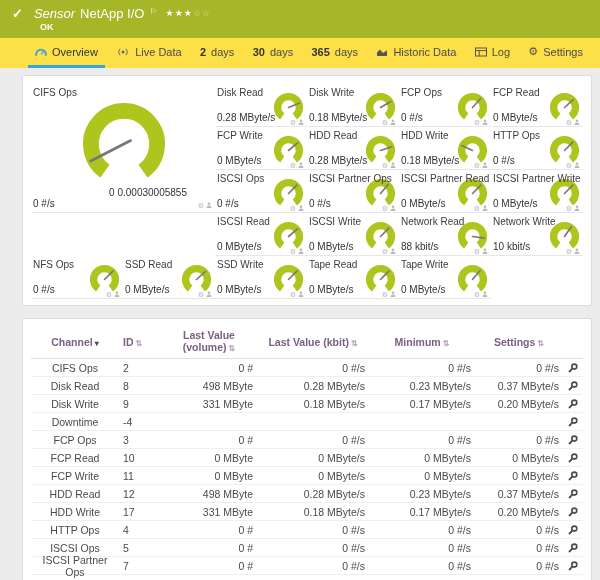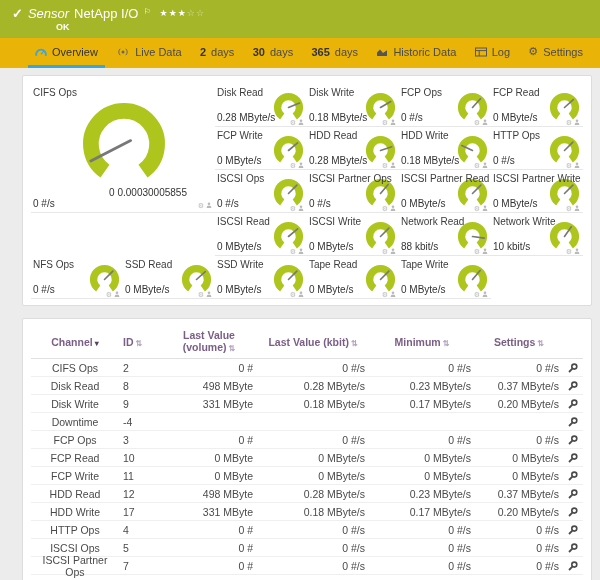--- a/index.html
+++ b/index.html
@@ -4,29 +4,29 @@
 <style>
   * { margin:0; padding:0; box-sizing:border-box; }
   html,body { width:600px; height:580px; overflow:hidden; background:#ececec;
     font-family:"Liberation Sans", sans-serif; }
   .page { width:600px; height:580px; overflow:hidden; position:relative; }
 
   
   .sensor-header { height:38px; background:#a5b629; color:#fff; position:relative; padding:6px 0 0 12px; }
   .hdr-line { display:flex; align-items:baseline; gap:5px; }
   .hdr-check { font-size:13px; font-weight:bold; }
-  .hdr-kind { font-style:italic; font-size:13px; }
+  .hdr-kind { font-style:italic; font-size:13px; margin-left:6px; }
   .hdr-title { font-size:13px; }
   .hdr-flag { font-size:8px; vertical-align:super; position:relative; top:-4px; }
   .hdr-stars { font-size:9px; letter-spacing:1px; position:relative; top:-2px; margin-left:4px; }
   .hdr-stars .dim { opacity:.55; }
-  .hdr-status { font-size:9px; font-weight:bold; margin:1px 0 0 44px; }
+  .hdr-status { font-size:9px; font-weight:bold; margin:1px 0 0 28px; }
 
   
-  .tab-bar { height:30px; background:#eab308; display:flex; align-items:stretch;
+  .tab-bar { height:30px; background:#fde047; display:flex; align-items:stretch;
     padding:0 10px 0 28px; justify-content:space-between; }
   .tab { display:flex; align-items:center; gap:5px; padding:0 7px; font-size:11px; color:#4a4a4a;
     border-bottom:3px solid transparent; cursor:default; white-space:nowrap; }
   .tab.active { border-bottom-color:#35a7de; color:#333; }
   .tab-icon { display:flex; align-items:center; }
   .tab-num { font-weight:bold; color:#333; }
 
   
   .panel { position:absolute; left:22px; width:570px; background:#fff; border:1px solid #dcdcdc;
     border-radius:2px; }

